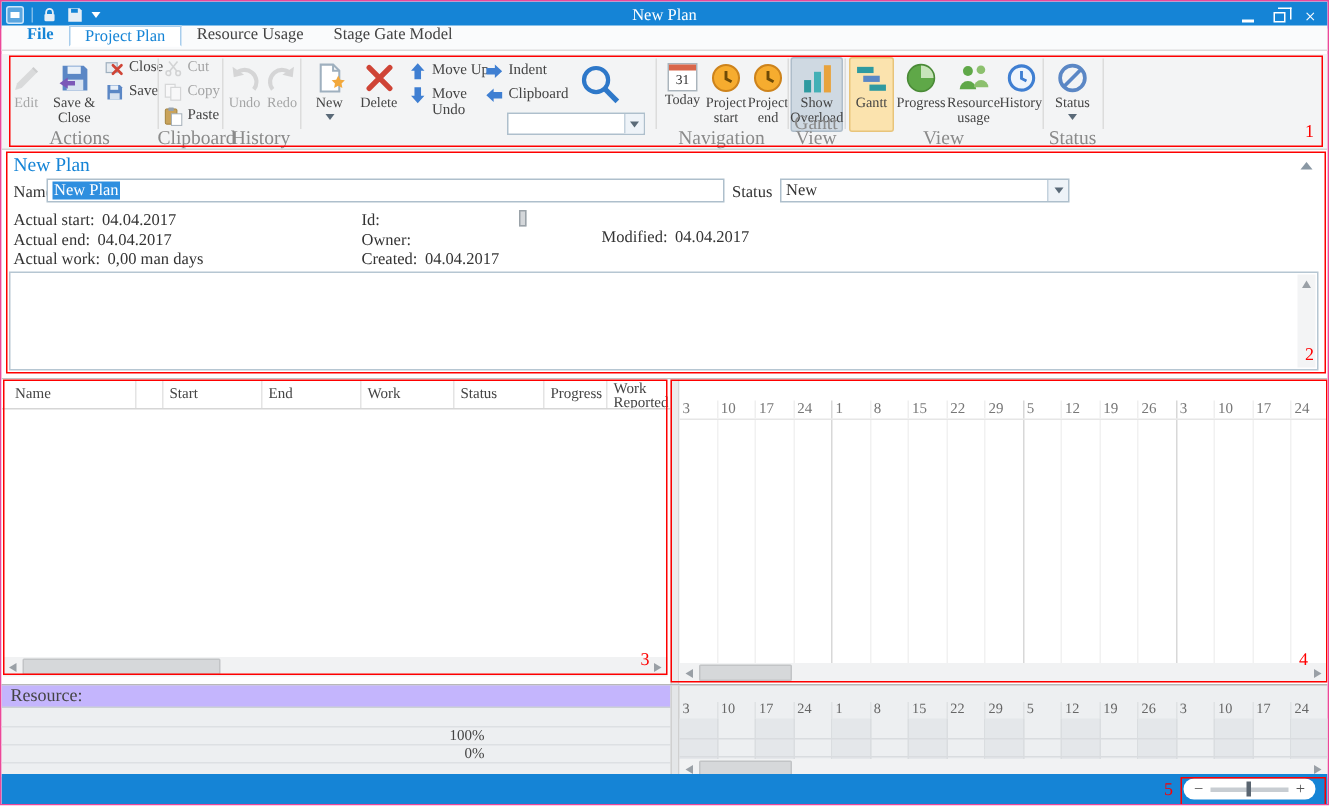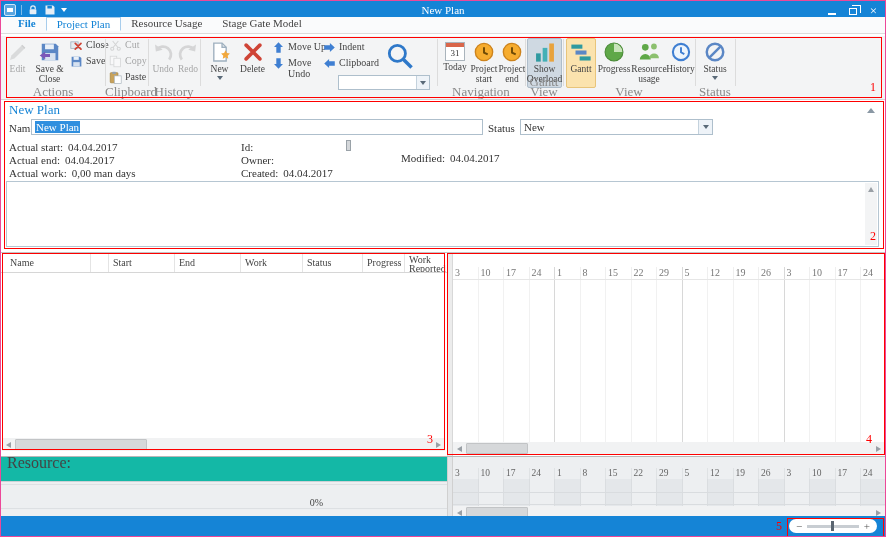--- a/index.html
+++ b/index.html
@@ -81,21 +81,21 @@
   
   .hscroll{position:absolute;height:13px;background:#f1f2f3;display:flex;align-items:center}
   .sb-arrow{width:13px;height:13px;display:flex;align-items:center;justify-content:center;flex:none}
   .tri-l{display:block;width:0;height:0;border-top:3.5px solid transparent;border-bottom:3.5px solid transparent;border-right:5px solid #9aa0a6}
   .tri-r{display:block;width:0;height:0;border-top:3.5px solid transparent;border-bottom:3.5px solid transparent;border-left:5px solid #9aa0a6}
   .sb-thumb{height:11px;background:#d6d8da;border:1px solid #c2c4c6;border-radius:1px;flex:none}
   .sb-fill{flex:1}
   
   .resource{position:absolute;top:455px;left:0;right:0;height:62px;background:#edeff1;border-top:1px solid #b8b8b8}
   .res-left{position:absolute;left:0;top:0;width:446px;height:62px}
-  .res-head{position:absolute;left:0;top:0;width:446px;height:25px;background:#14b8a6;border-bottom:1px solid #ccd1d5;font-size:16px;line-height:12px;padding-left:6px;color:#444}
+  .res-head{position:absolute;left:0;top:0;width:446px;height:15px;background:#c4b5fd;border-bottom:1px solid #ccd1d5;font-size:12px;line-height:12px;padding-left:6px;color:#444}
   .res-row{position:absolute;left:0;width:446px;border-bottom:1px solid #dde0e3}
   .pct{display:block;width:322px;text-align:right;font-size:10px;color:#444;line-height:11px}
   .res-split{position:absolute;left:446px;top:0;width:6px;height:62px;background:#e4e6e8;border-left:1px solid #d0d0d0;border-right:1px solid #d0d0d0}
   .res-right{position:absolute;left:452px;top:0;right:0;height:62px}
   .rr-months{position:absolute;top:0;left:0;right:0;height:11px;display:flex}
   .rm{font-size:9.5px;color:#555;padding-left:3px;border-right:1px solid #cfd3d6;line-height:11px;flex:none;overflow:hidden}
   .rr-weeks{position:absolute;top:11px;left:0;right:0;height:11px;display:flex}
   .rw{font-size:9.5px;color:#666;padding-left:2px;border-right:1px solid #dfe2e4;line-height:11px;flex:none}
   .rr-body{position:absolute;top:22px;left:0;right:0;height:27px;display:flex}
   .rc{flex:none;height:100%;border-right:1px solid #dadde0}
@@ -550,20 +550,23 @@
             <i class="tri-r"></i>
           </div>
       </div>
     </div>
   </div>
 
   <div class="resource">
     <div class="res-left">
       <div class="res-head">Resource:</div>
       <div class="res-row" style="top:13px;height:15px"></div>
+      <div class="res-row" style="top:28px;height:12px">
+        <span class="pct">100%</span>
+      </div>
       <div class="res-row" style="top:40px;height:12px">
         <span class="pct">0%</span>
       </div>
     </div>
 
     <div class="res-split"></div>
 
     <div class="res-right">
       <div class="rr-weeks">
         <div class="rw wk">3</div>

